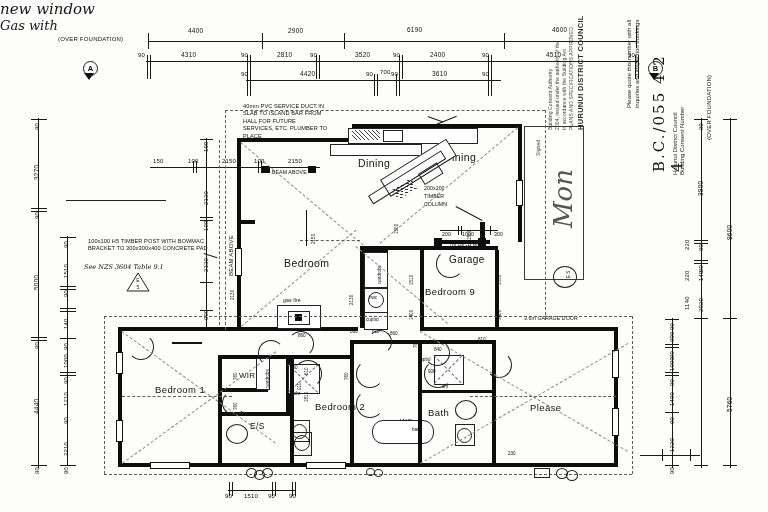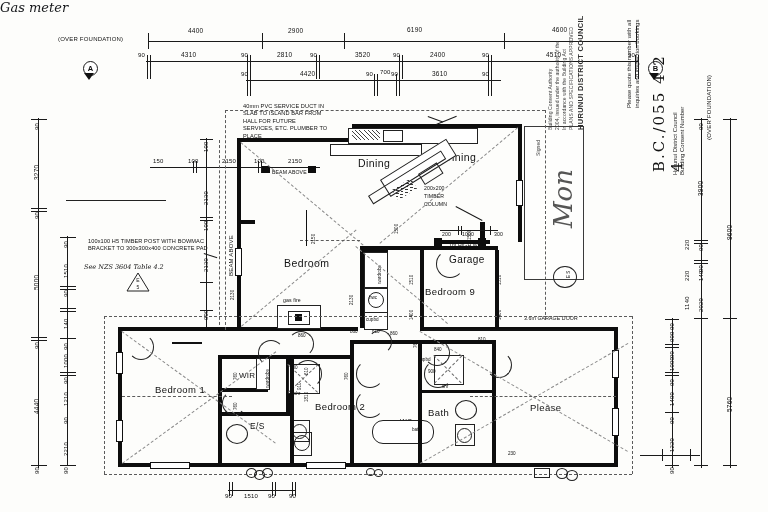--- a/index.html
+++ b/index.html
@@ -206,25 +206,26 @@
   <div class="stamptxt rot90 stampbold" style="left:576px;top:130px;">HURUNUI DISTRICT COUNCIL</div>
   <div class="stamptxt rot90" style="left:568px;top:130px;">PLANS AND SPECIFICATIONS APPROVED</div>
   <div class="stamptxt rot90" style="left:561px;top:130px;">In accordance with the Building Act</div>
   <div class="stamptxt rot90" style="left:554px;top:130px;">2004, issued under the authority of the</div>
   <div class="stamptxt rot90" style="left:547px;top:130px;">Building Consent Authority</div>
   <div class="stamptxt rot90" style="left:535px;top:156px;">Signed</div>
   <div class="sig rot90" style="left:548px;top:228px;">Mon</div>
   <div class="circ" style="left:553px;top:266px;width:22px;height:20px;"></div>
   <div class="txt tiny2 rot90" style="left:567px;top:278px;">E S</div>
 
+  <div class="hand" style="left:66px;top:182px;">new window</div>
   <div class="hl" style="left:66px;top:200px;width:100px;border-color:#222;"></div>
-  <div class="hand2" style="left:588px;top:466px;font-size:13px;">Gas meter</div>
+  <div class="hand2" style="left:588px;top:466px;font-size:13px;">Gas with</div>
 
   <div class="txt note" style="left:88px;top:238px;width:120px;white-space:normal;">100x100 H5 TIMBER POST WITH BOWMAC BRACKET TO 300x300x400 CONCRETE PAD</div>
-  <div class="txt" style="left:84px;top:264px;font-size:6.5px;font-family:'DejaVu Serif',serif;font-style:italic;">See NZS 3604 Table 4.2</div>
+  <div class="txt" style="left:84px;top:264px;font-size:6.5px;font-family:'DejaVu Serif',serif;font-style:italic;">See NZS 3604 Table 9.1</div>
   <div class="hl" style="left:204px;top:253px;width:14px;transform:rotate(18deg);transform-origin:0 0;"></div>
   <div style="position:absolute;left:126px;top:272px;width:24px;height:21px;">
     <svg width="24" height="21" viewBox="0 0 24 21">
         <polygon points="12,1 23,19 1,19" fill="none" stroke="#222" stroke-width="1"></polygon>
         <text x="12" y="10" font-size="5" text-anchor="middle" fill="#222" font-family="Liberation Sans, sans-serif">E</text>
         <text x="12" y="17" font-size="5" text-anchor="middle" fill="#222" font-family="Liberation Sans, sans-serif">5</text>
       </svg>
   </div>
 
   <div class="txt note" style="left:243px;top:103px;width:85px;white-space:normal;">40mm PVC SERVICE DUCT IN SLAB TO ISLAND BAR FROM HALL FOR FUTURE SERVICES, ETC. PLUMBER TO PLACE</div>

